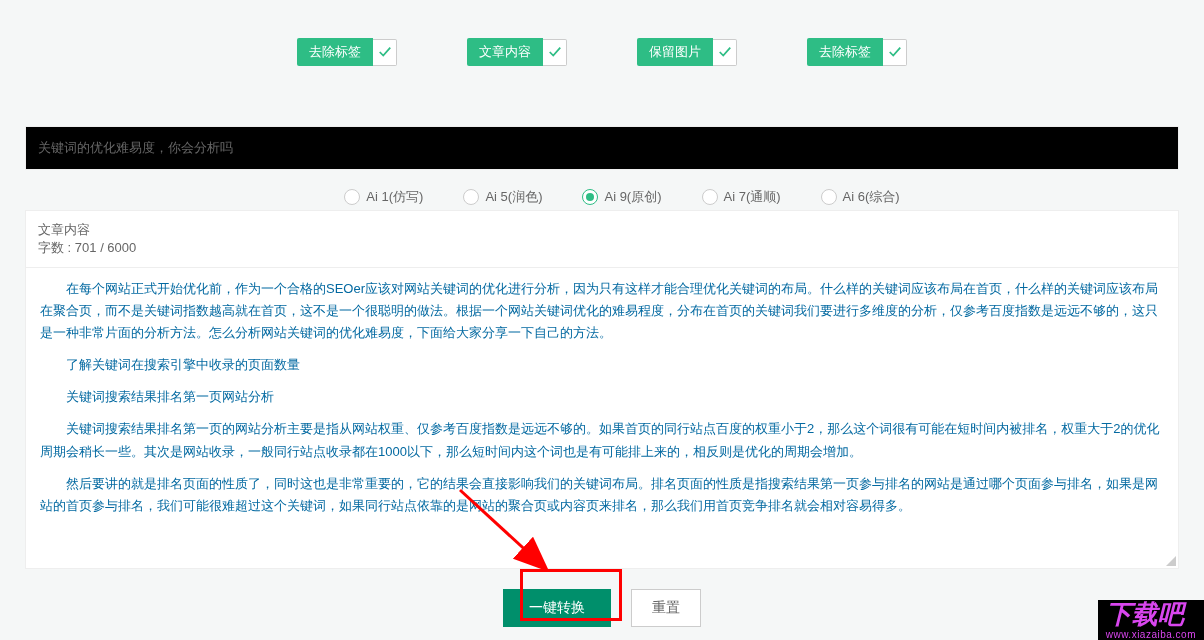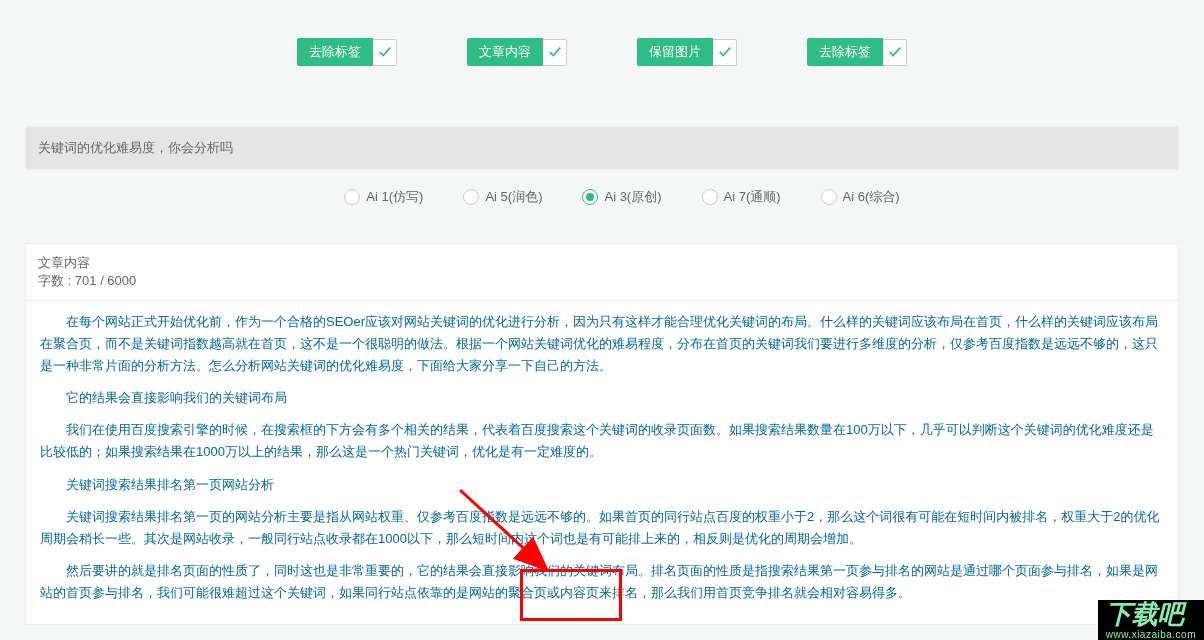--- a/index.html
+++ b/index.html
@@ -44,33 +44,33 @@
       align-items: center;
       justify-content: center;
       border-left: none;
       border-radius: 0 2px 2px 0;
     }
     .checkbox-box svg {
       width: 14px;
       height: 14px;
     }
     .title-input {
-      background: #e5e5e5;
+      background: #000000;
       margin: 0 25px;
       padding: 12px 12px;
       font-size: 13px;
       color: #666;
       border: 1px solid #eee;
       margin-bottom: 18px;
     }
     .radio-row {
       display: flex;
       justify-content: center;
       gap: 40px;
-      margin-bottom: 37px;
+      margin-bottom: 4px;
       padding-left: 40px;
     }
     .radio-item {
       display: flex;
       align-items: center;
       gap: 6px;
       cursor: pointer;
     }
     .radio-circle {
       width: 16px;
@@ -168,21 +168,21 @@
       position: absolute;
       top: 500px;
       left: 480px;
       pointer-events: none;
     }
     .watermark {
       position: absolute;
       bottom: 0;
       right: 0;
       background: #000;
-      color: #86efac;
+      color: #d946ef;
       font-size: 26px;
       font-weight: bold;
       font-style: italic;
       padding: 0px 8px 0px 8px;
       line-height: 1.1;
     }
     .watermark-url {
       font-size: 10px;
       font-style: normal;
       text-align: right;
@@ -235,41 +235,40 @@
   <div class="radio-item">
     <span class="radio-circle"></span>
     <span class="radio-label">Ai 1(仿写)</span>
   </div>
   <div class="radio-item">
     <span class="radio-circle"></span>
     <span class="radio-label">Ai 5(润色)</span>
   </div>
   <div class="radio-item">
     <span class="radio-circle checked"></span>
-    <span class="radio-label">Ai 3(原创)</span>
+    <span class="radio-label">Ai 9(原创)</span>
   </div>
   <div class="radio-item">
     <span class="radio-circle"></span>
     <span class="radio-label">Ai 7(通顺)</span>
   </div>
   <div class="radio-item">
     <span class="radio-circle"></span>
     <span class="radio-label">Ai 6(综合)</span>
   </div>
 </div>
 
 <div class="content-panel">
   <div class="content-header">
     <span>文章内容</span>
     <span>字数 : 701 / 6000</span>
   </div>
   <div class="content-body">
     <p>在每个网站正式开始优化前，作为一个合格的SEOer应该对网站关键词的优化进行分析，因为只有这样才能合理优化关键词的布局。什么样的关键词应该布局在首页，什么样的关键词应该布局在聚合页，而不是关键词指数越高就在首页，这不是一个很聪明的做法。根据一个网站关键词优化的难易程度，分布在首页的关键词我们要进行多维度的分析，仅参考百度指数是远远不够的，这只是一种非常片面的分析方法。怎么分析网站关键词的优化难易度，下面给大家分享一下自己的方法。</p>
-    <p>它的结果会直接影响我们的关键词布局</p>
-    <p>我们在使用百度搜索引擎的时候，在搜索框的下方会有多个相关的结果，代表着百度搜索这个关键词的收录页面数。如果搜索结果数量在100万以下，几乎可以判断这个关键词的优化难度还是比较低的；如果搜索结果在1000万以上的结果，那么这是一个热门关键词，优化是有一定难度的。</p>
+    <p>了解关键词在搜索引擎中收录的页面数量</p>
     <p>关键词搜索结果排名第一页网站分析</p>
     <p>关键词搜索结果排名第一页的网站分析主要是指从网站权重、仅参考百度指数是远远不够的。如果首页的同行站点百度的权重小于2，那么这个词很有可能在短时间内被排名，权重大于2的优化周期会稍长一些。其次是网站收录，一般同行站点收录都在1000以下，那么短时间内这个词也是有可能排上来的，相反则是优化的周期会增加。</p>
     <p>然后要讲的就是排名页面的性质了，同时这也是非常重要的，它的结果会直接影响我们的关键词布局。排名页面的性质是指搜索结果第一页参与排名的网站是通过哪个页面参与排名，如果是网站的首页参与排名，我们可能很难超过这个关键词，如果同行站点依靠的是网站的聚合页或内容页来排名，那么我们用首页竞争排名就会相对容易得多。</p>
     <div class="resize-handle"></div>
   </div>
 </div>
 
 <div class="button-row">
   <button class="btn-convert">一键转换</button>
   <button class="btn-reset">重置</button>

